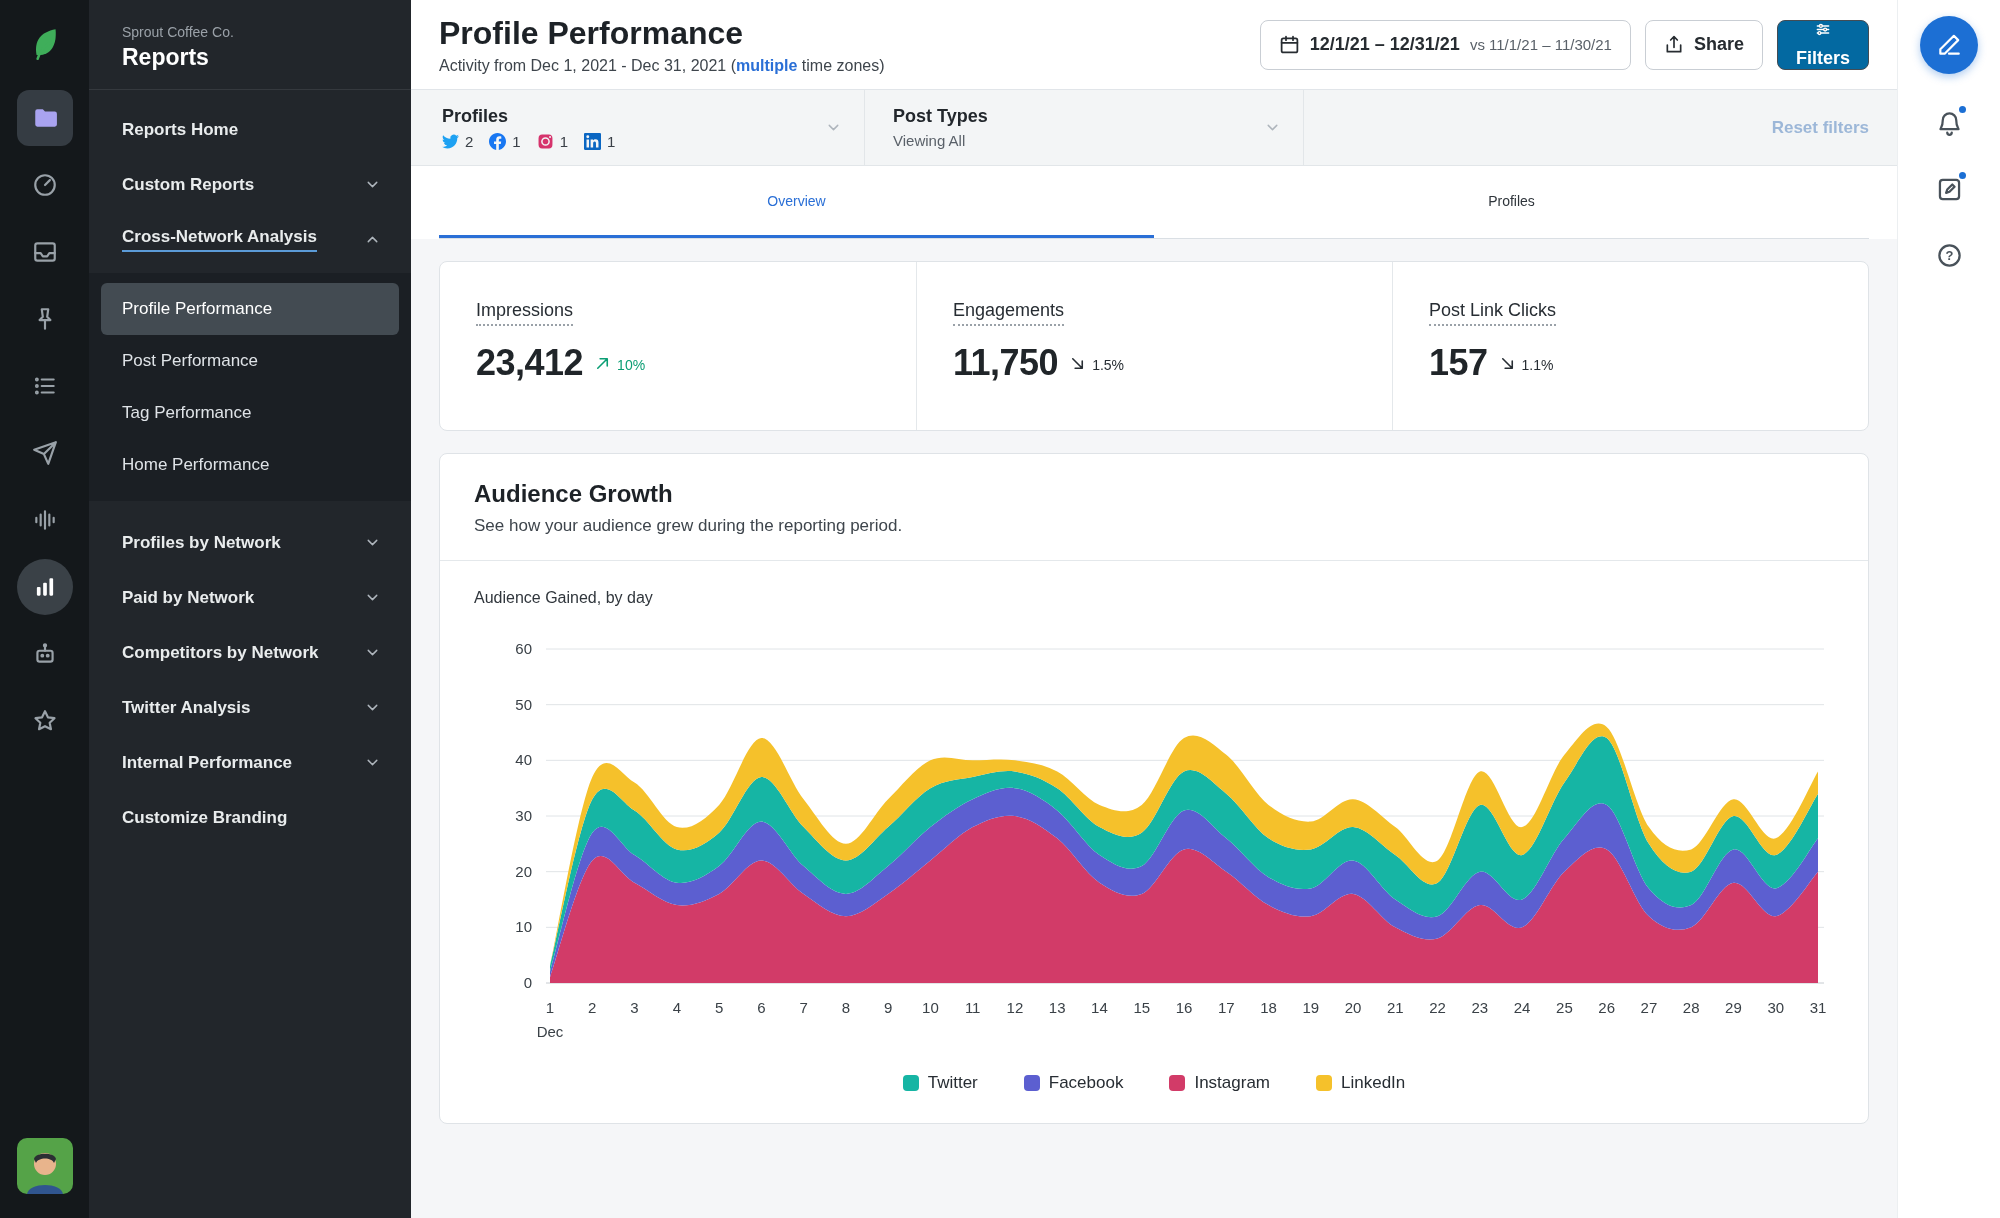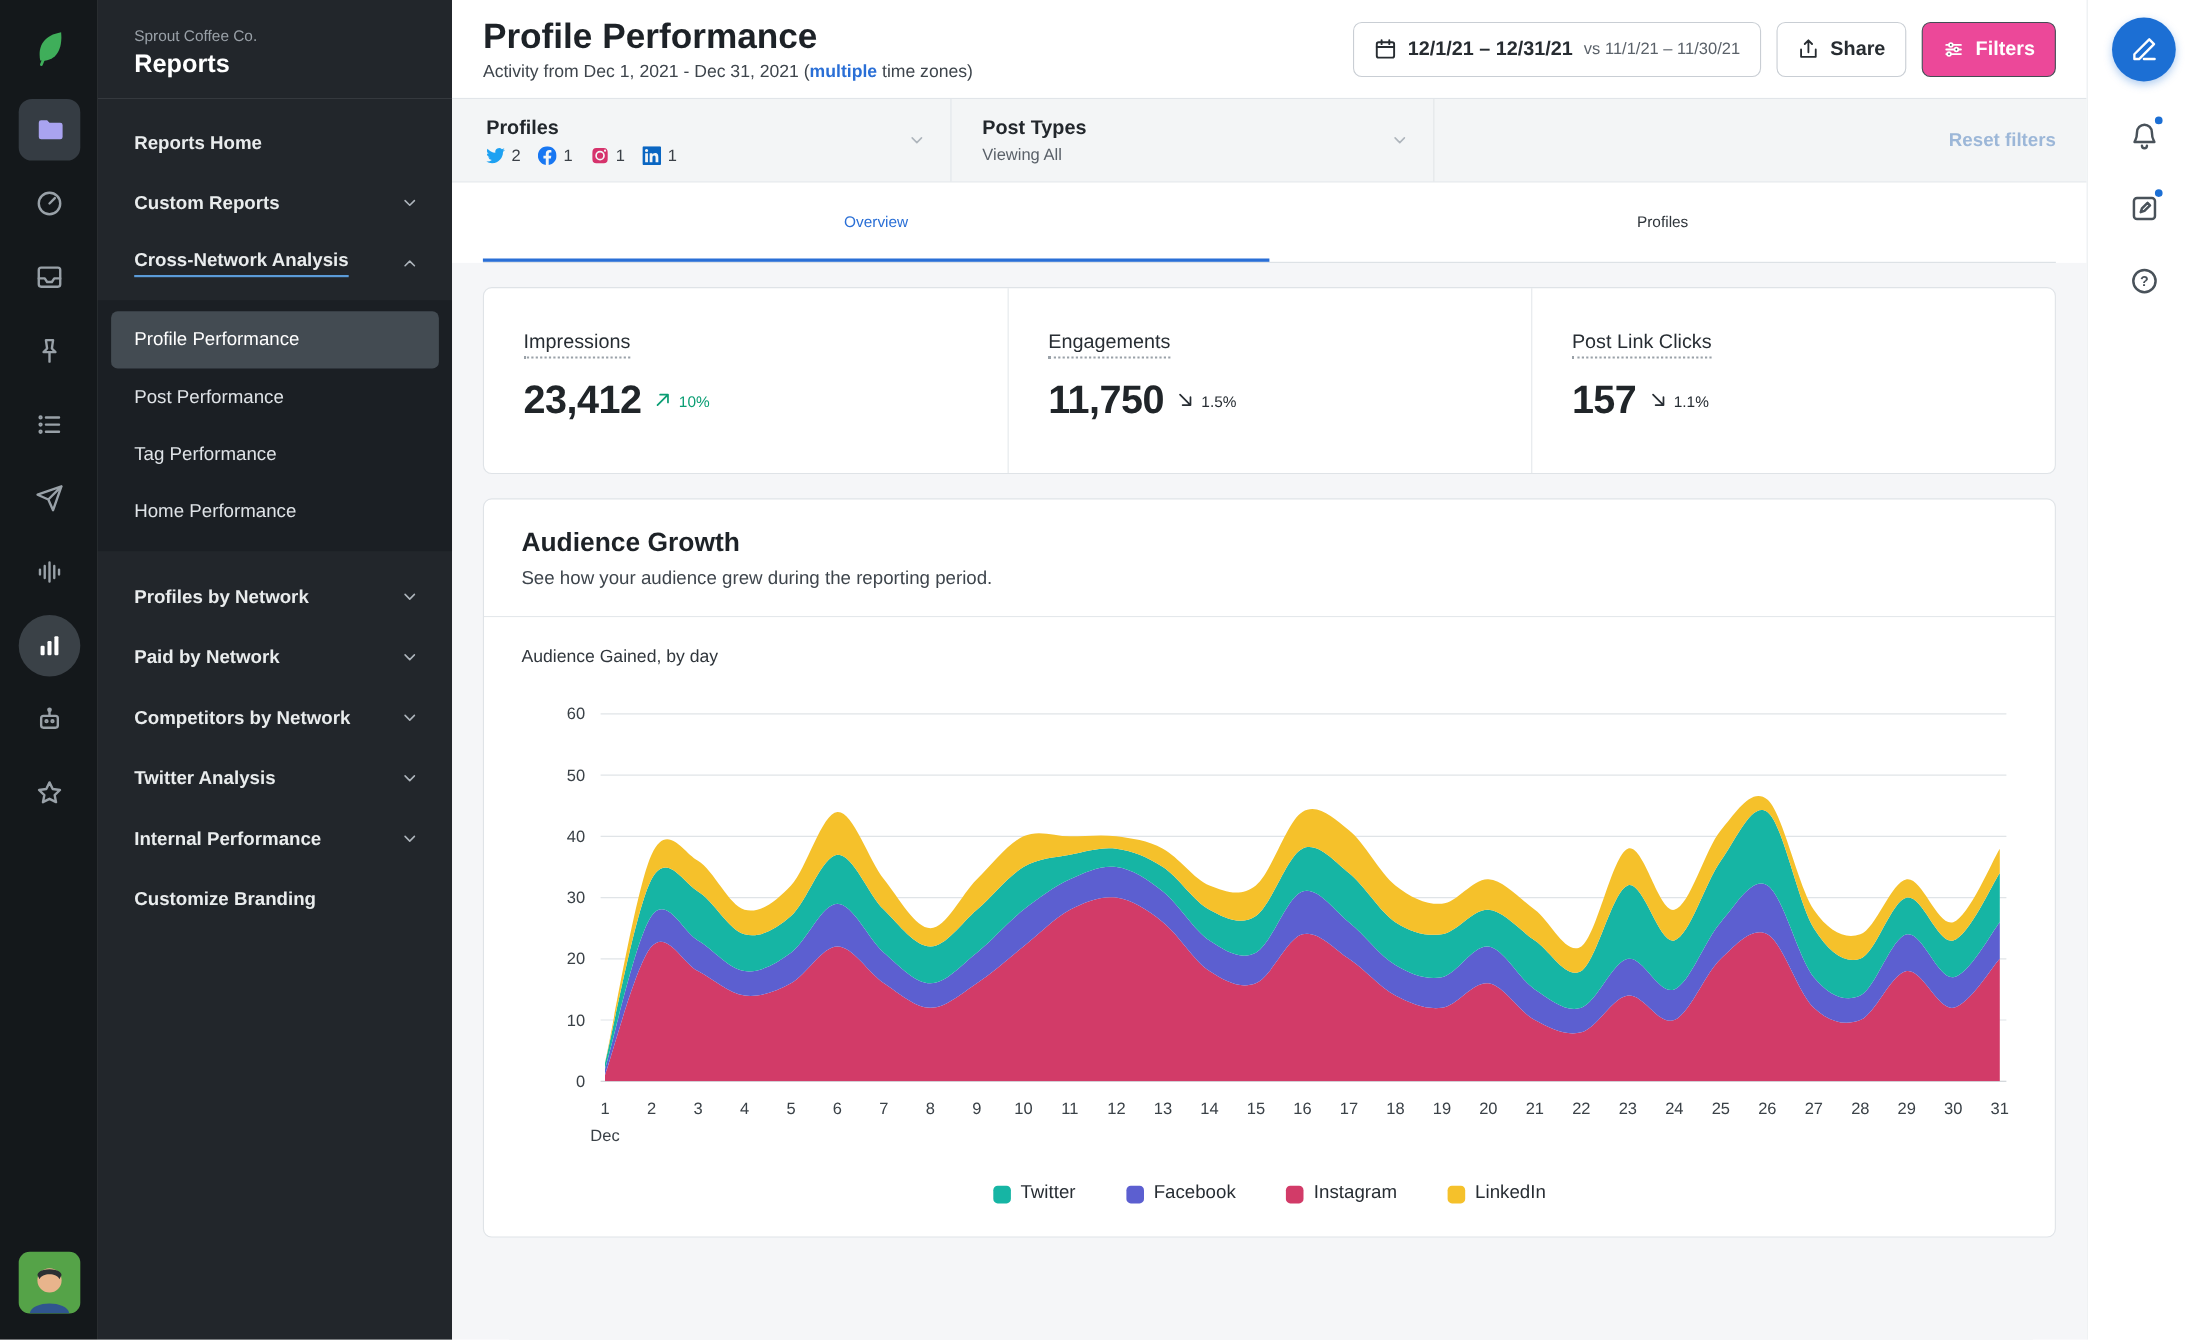--- a/index.html
+++ b/index.html
@@ -30,21 +30,21 @@
 
   
   .main { flex:1; display:flex; flex-direction:column; background:#f5f6f8; min-width:0; }
   .m-header { height:90px; background:#fff; border-bottom:1px solid #e1e5e9; display:flex; align-items:center; padding:0 28px; flex-shrink:0; }
   .m-title { font-size:32px; font-weight:bold; color:#1d2227; }
   .m-sub { font-size:16px; color:#3e454c; margin-top:5px; }
   .m-sub .tz-link { color:#2a6fd6; font-weight:bold; cursor:pointer; }
   .hdr-actions { margin-left:auto; display:flex; gap:14px; align-items:center; }
   .btn { display:flex; align-items:center; gap:10px; border:1px solid #c9ced4; background:#fff; border-radius:8px; height:50px; padding:0 18px; font-size:18px; font-weight:bold; color:#272c31; cursor:pointer; }
   .btn .sub-range { font-size:15px; font-weight:normal; color:#5a6169; }
-  .btn.dark { background:#ec4899; border-color:#434c54; color:#fff; }
+  .btn.dark { background:#0369a1; border-color:#434c54; color:#fff;flex-direction:column; }
 
   
   .filterbar { height:76px; background:#f3f5f6; border-bottom:1px solid #e2e6e9; display:flex; flex-shrink:0; }
   .f-sec { display:flex; align-items:center; justify-content:space-between; border-right:1px solid #e2e6e9; padding:0 22px 0 31px; cursor:pointer; }
   .f-sec.profiles { width:454px; }
   .f-sec.posttypes { width:439px; padding-left:28px; }
   .f-label { font-size:18px; font-weight:bold; color:#22272c; }
   .f-value { font-size:15px; color:#5a6169; margin-top:5px; }
   .net-row { display:flex; align-items:center; gap:16px; margin-top:6px; }
   .net { display:flex; align-items:center; gap:6px; font-size:15px; color:#3a4047; }
@@ -72,21 +72,21 @@
   .metric-value { font-size:36px; font-weight:bold; color:#202529; letter-spacing:-0.5px; }
   .trend { display:flex; align-items:flex-end; gap:5px; font-size:14px; color:#272d33; }
   .metric.positive .trend { color:#0b9e74; }
   .trend svg { width:19px; height:19px; }
 
   .growth-card { margin-top:22px; }
   .chart-label { font-size:16px; color:#30363c; padding:28px 34px 0; }
   .chart-wrap { padding:6px 34px 0; }
   svg.growth text { font-size:15px; fill:#3a4147; font-family:"Liberation Sans", sans-serif; }
   .legend { display:flex; justify-content:center; gap:46px; padding:16px 0 30px; }
-  .legend-item { display:flex; align-items:flex-end; gap:9px; font-size:17px; color:#272d33; cursor:pointer; }
+  .legend-item { display:flex; align-items:center; gap:9px; font-size:17px; color:#272d33; cursor:pointer; }
   .legend-item .swatch { width:16px; height:16px; border-radius:4px; display:inline-block; }
 
   
   .rrail { width:103px; background:#fff; border-left:1px solid #eceff1; display:flex; flex-direction:column; align-items:center; padding-top:16px; flex-shrink:0; }
   .compose { width:58px; height:58px; border-radius:50%; background:#1c6fd4; display:flex; align-items:center; justify-content:center; color:#fff; box-shadow:0 3px 8px rgba(28,111,212,.35); cursor:pointer; margin-bottom:26px; }
   .r-btn { position:relative; width:46px; height:46px; display:flex; align-items:center; justify-content:center; color:#49525a; margin-bottom:20px; cursor:pointer; }
   .r-dot { position:absolute; top:4px; right:4px; width:11px; height:11px; border-radius:50%; background:#1c6fd4; border:2px solid #fff; }
 
   .icon-stroke { fill:none; stroke:currentColor; stroke-width:2; stroke-linecap:round; stroke-linejoin:round; }
 </style>

